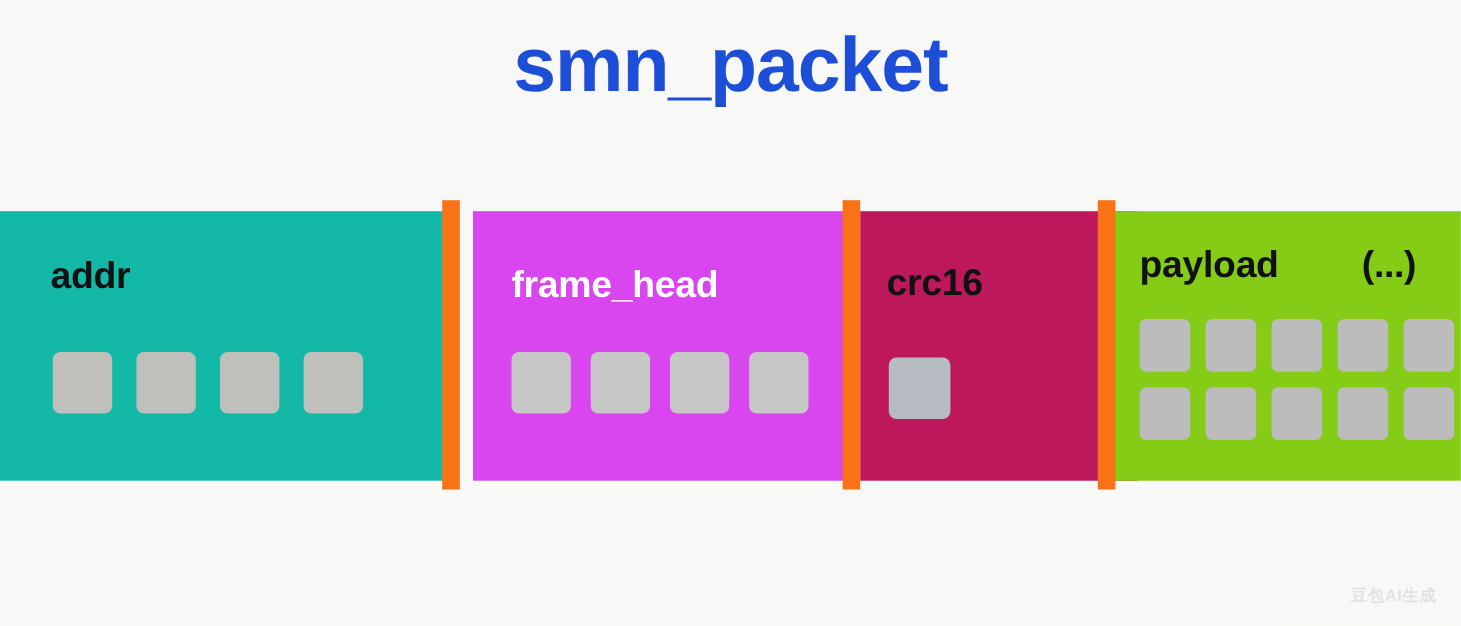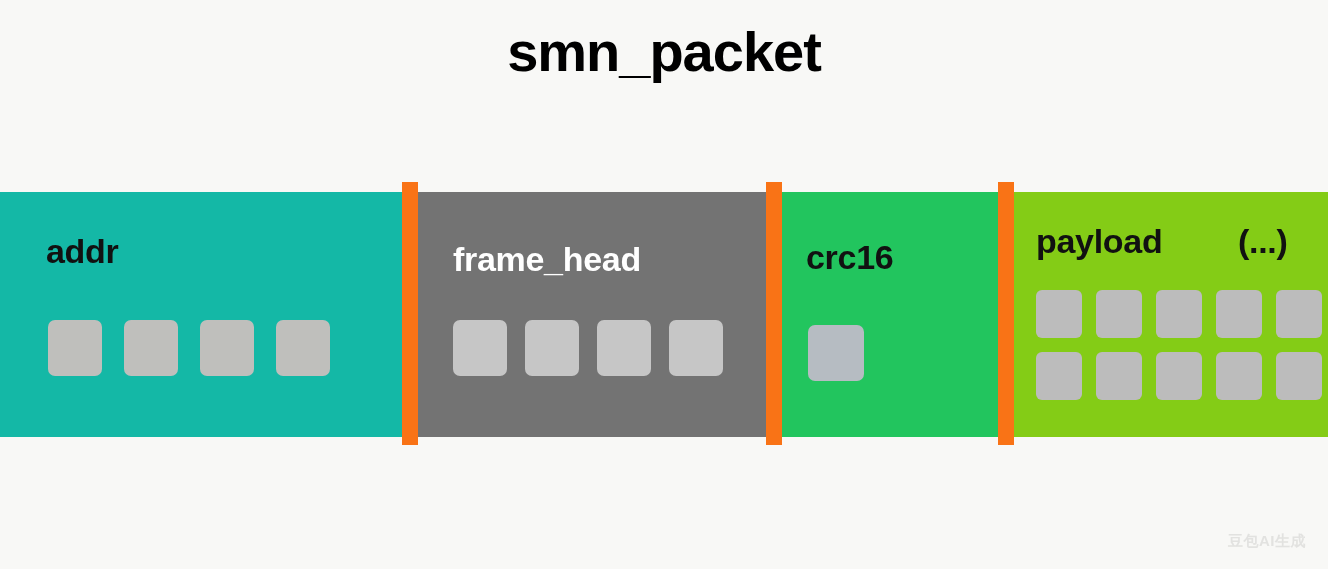--- a/index.html
+++ b/index.html
@@ -15,24 +15,24 @@
     position: relative;
   }
 
   
   .title {
     position: absolute;
     left: 0;
     top: 24px;
     width: 1328px;
     text-align: center;
-    font-size: 56px;
+    font-size: 70px;
     font-weight: bold;
     letter-spacing: -1px;
-    color: #000000;
+    color: #1d4ed8;
     line-height: 1.0;
     white-space: pre;
   }
 
   
   .band {
     position: absolute;
     left: 0;
     top: 192px;
     width: 1328px;
@@ -40,22 +40,22 @@
   }
 
   .segment {
     position: absolute;
     top: 0;
     height: 245px;
     overflow: hidden;
   }
 
   .seg-addr    { left: 0px;    width: 412px; background: #14b8a6; }
-  .seg-frame   { left: 418px;  width: 348px; background: #737373; }
-  .seg-crc     { left: 782px;  width: 252px; background: #22c55e; }
+  .seg-frame   { left: 430px;  width: 348px; background: #d946ef; }
+  .seg-crc     { left: 782px;  width: 252px; background: #be185d; }
   .seg-payload { left: 1002px; width: 332px; background: #84cc16; }
 
   .seg-label {
     position: absolute;
     font-size: 34px;
     font-weight: bold;
     letter-spacing: -0.3px;
     white-space: pre;
     line-height: 1;
   }

